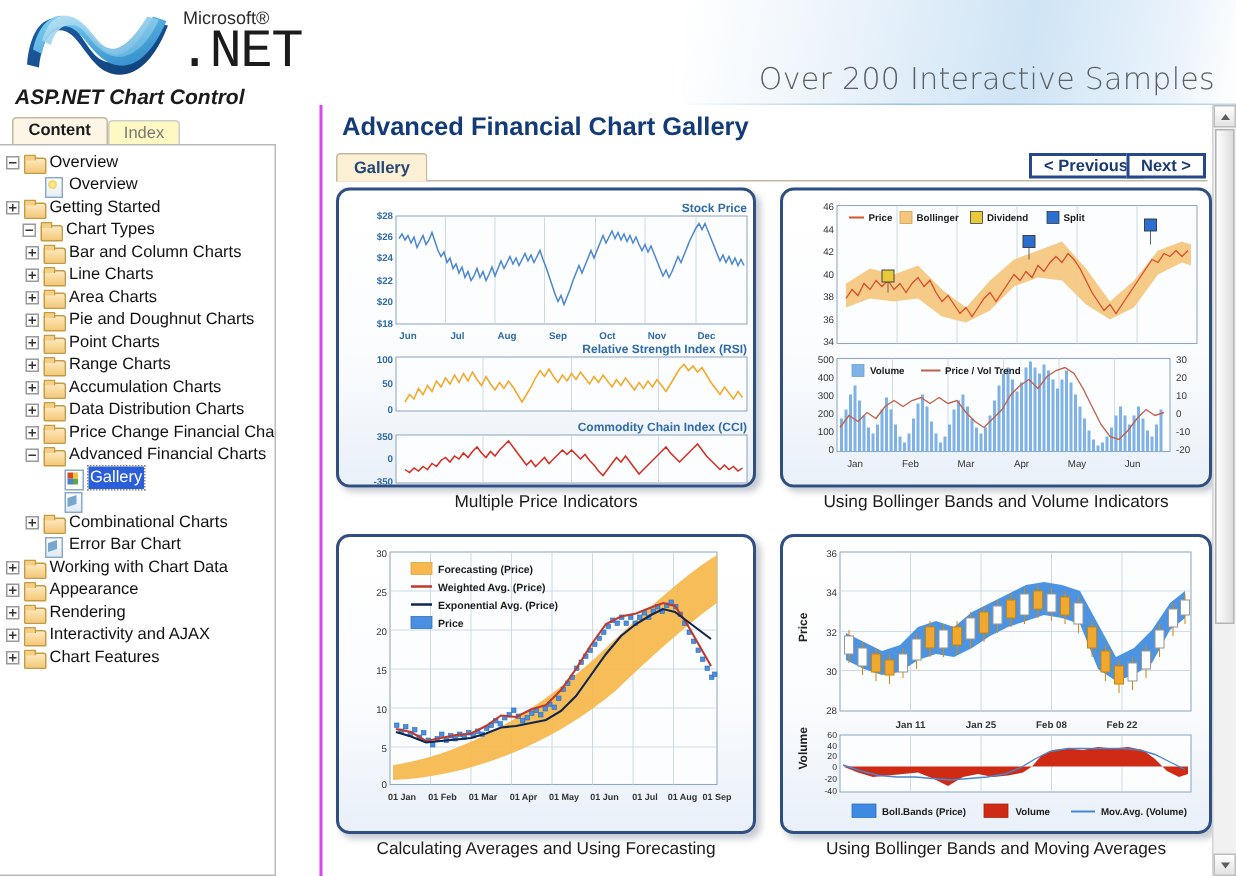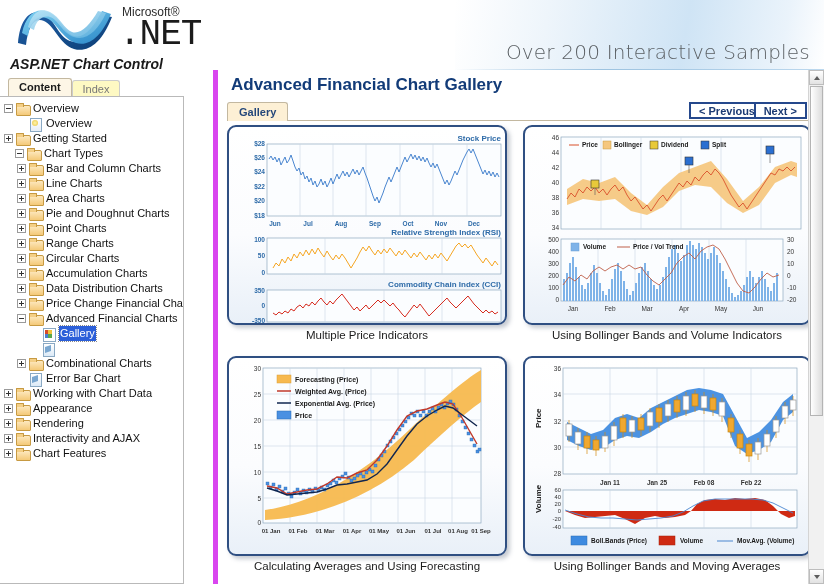--- a/index.html
+++ b/index.html
@@ -130,21 +130,21 @@
   }
   .lbl { font-size: 11px; color: #111; line-height: 15px; }
   .node.selected .lbl {
     background: #2b5fd9; color: #ffffff; padding: 0 1px;
     outline: 1px dotted #888;
   }
 
   
   #main {
     position: absolute; left: 213px; top: 70px; width: 611px; height: 514px;
-    background: #ffffff; border-left: 5px solid #d946ef;
+    background: #ffffff; border-left: 2px solid #d946ef;
     overflow: hidden;
   }
   #page-title {
     position: absolute; left: 13px; top: 5px;
     font-size: 17px; font-weight: bold; color: #123b78;
     font-family: "Liberation Sans", sans-serif;
   }
   #content-tabs { position: absolute; left: 9px; top: 32px; width: 596px; height: 19px; }
   #tab-underline {
     position: absolute; left: 0; top: 18px; width: 581px; height: 1px; background: #c3b8a0;
@@ -294,25 +294,20 @@
           </div>
           <div class="node" style="padding-left: 13px;">
             <span class="expander plus"></span>
             <span class="ic folder"></span>
             <span class="lbl">Point Charts</span>
           </div>
           <div class="node" style="padding-left: 13px;">
             <span class="expander plus"></span>
             <span class="ic folder"></span>
             <span class="lbl">Range Charts</span>
-          </div>
-          <div class="node" style="padding-left: 13px;">
-            <span class="expander plus"></span>
-            <span class="ic folder"></span>
-            <span class="lbl">Circular Charts</span>
           </div>
           <div class="node" style="padding-left: 13px;">
             <span class="expander plus"></span>
             <span class="ic folder"></span>
             <span class="lbl">Accumulation Charts</span>
           </div>
           <div class="node" style="padding-left: 13px;">
             <span class="expander plus"></span>
             <span class="ic folder"></span>
             <span class="lbl">Data Distribution Charts</span>

